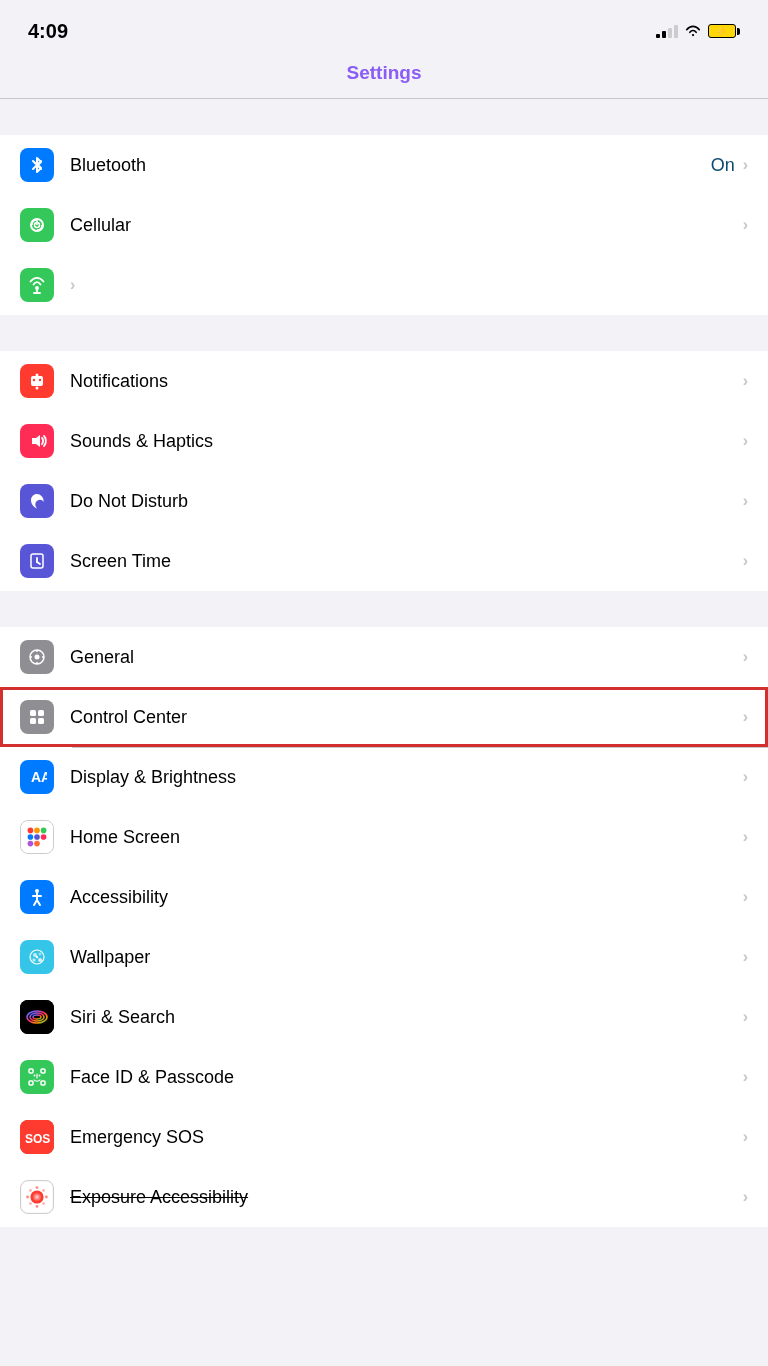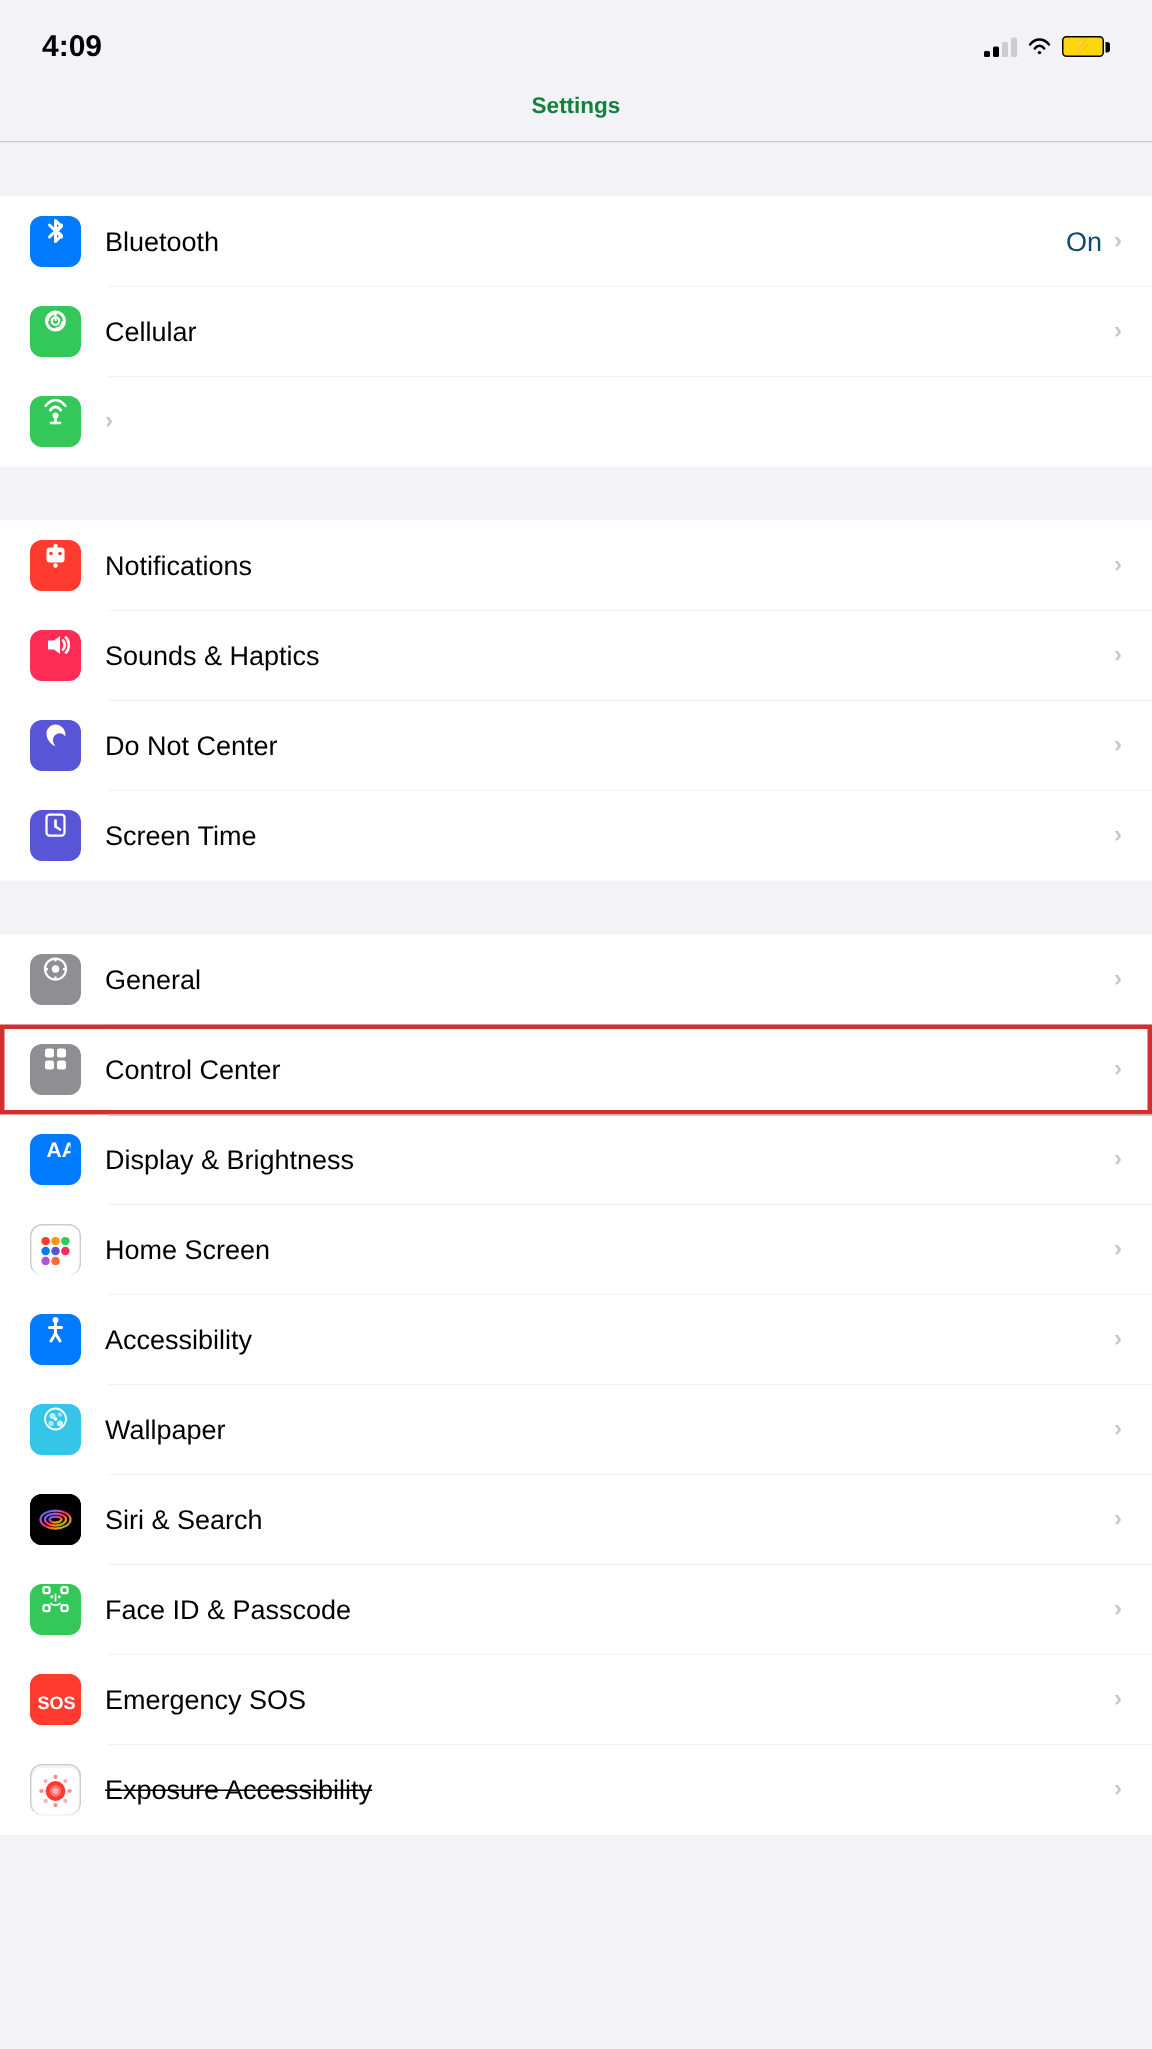--- a/index.html
+++ b/index.html
@@ -80,23 +80,23 @@
     }
 
     
     .nav-header {
       background: #f2f2f7;
       text-align: center;
       padding: 8px 20px 14px;
       border-bottom: 1px solid #c8c7cc;
     }
     .nav-title {
-      font-size: 15px;
+      font-size: 19px;
       font-weight: 600;
-      color: #15803d;
+      color: #8b5cf6;
     }
 
     
     .settings-section {
       background: #fff;
       margin-bottom: 0;
     }
     .section-gap {
       height: 36px;
       background: #f2f2f7;
@@ -130,20 +130,21 @@
       z-index: 10;
     }
 
     .row-icon {
       width: 34px;
       height: 34px;
       border-radius: 8px;
       margin-right: 16px;
       flex-shrink: 0;
       display: flex;
+      align-items: center;
       justify-content: center;
     }
 
     .row-label {
       flex: 1;
       font-size: 18px;
       color: #000;
     }
 
     .row-value {
@@ -287,21 +288,21 @@
     <span class="row-label">Sounds &amp; Haptics</span>
     <span class="chevron">›</span>
   </div>
 
   <div class="settings-row">
     <div class="row-icon icon-dnd">
       <svg width="20" height="20" viewBox="0 0 20 20" fill="none">
         <path d="M10 3 C6.7 3 4 5.7 4 9 C4 13 7 16.5 10 17.5 C10 17.5 10 17.5 9 16 C8 14 8 11 10.5 9.5 C13 8 15.5 9 16.5 11 C17 8 15.5 5 12.5 3.5 C11.7 3.2 10.9 3 10 3Z" fill="white"></path>
       </svg>
     </div>
-    <span class="row-label">Do Not Center</span>
+    <span class="row-label">Do Not Disturb</span>
     <span class="chevron">›</span>
   </div>
 
   <div class="settings-row">
     <div class="row-icon icon-screentime">
       <svg width="20" height="20" viewBox="0 0 20 20" fill="none">
         <rect x="4" y="3" width="12" height="14" rx="2" fill="none" stroke="white" stroke-width="1.5"></rect>
         <line x1="10" y1="7" x2="10" y2="11" stroke="white" stroke-width="1.8" stroke-linecap="round"></line>
         <line x1="10" y1="11" x2="13" y2="13" stroke="white" stroke-width="1.8" stroke-linecap="round"></line>
       </svg>

